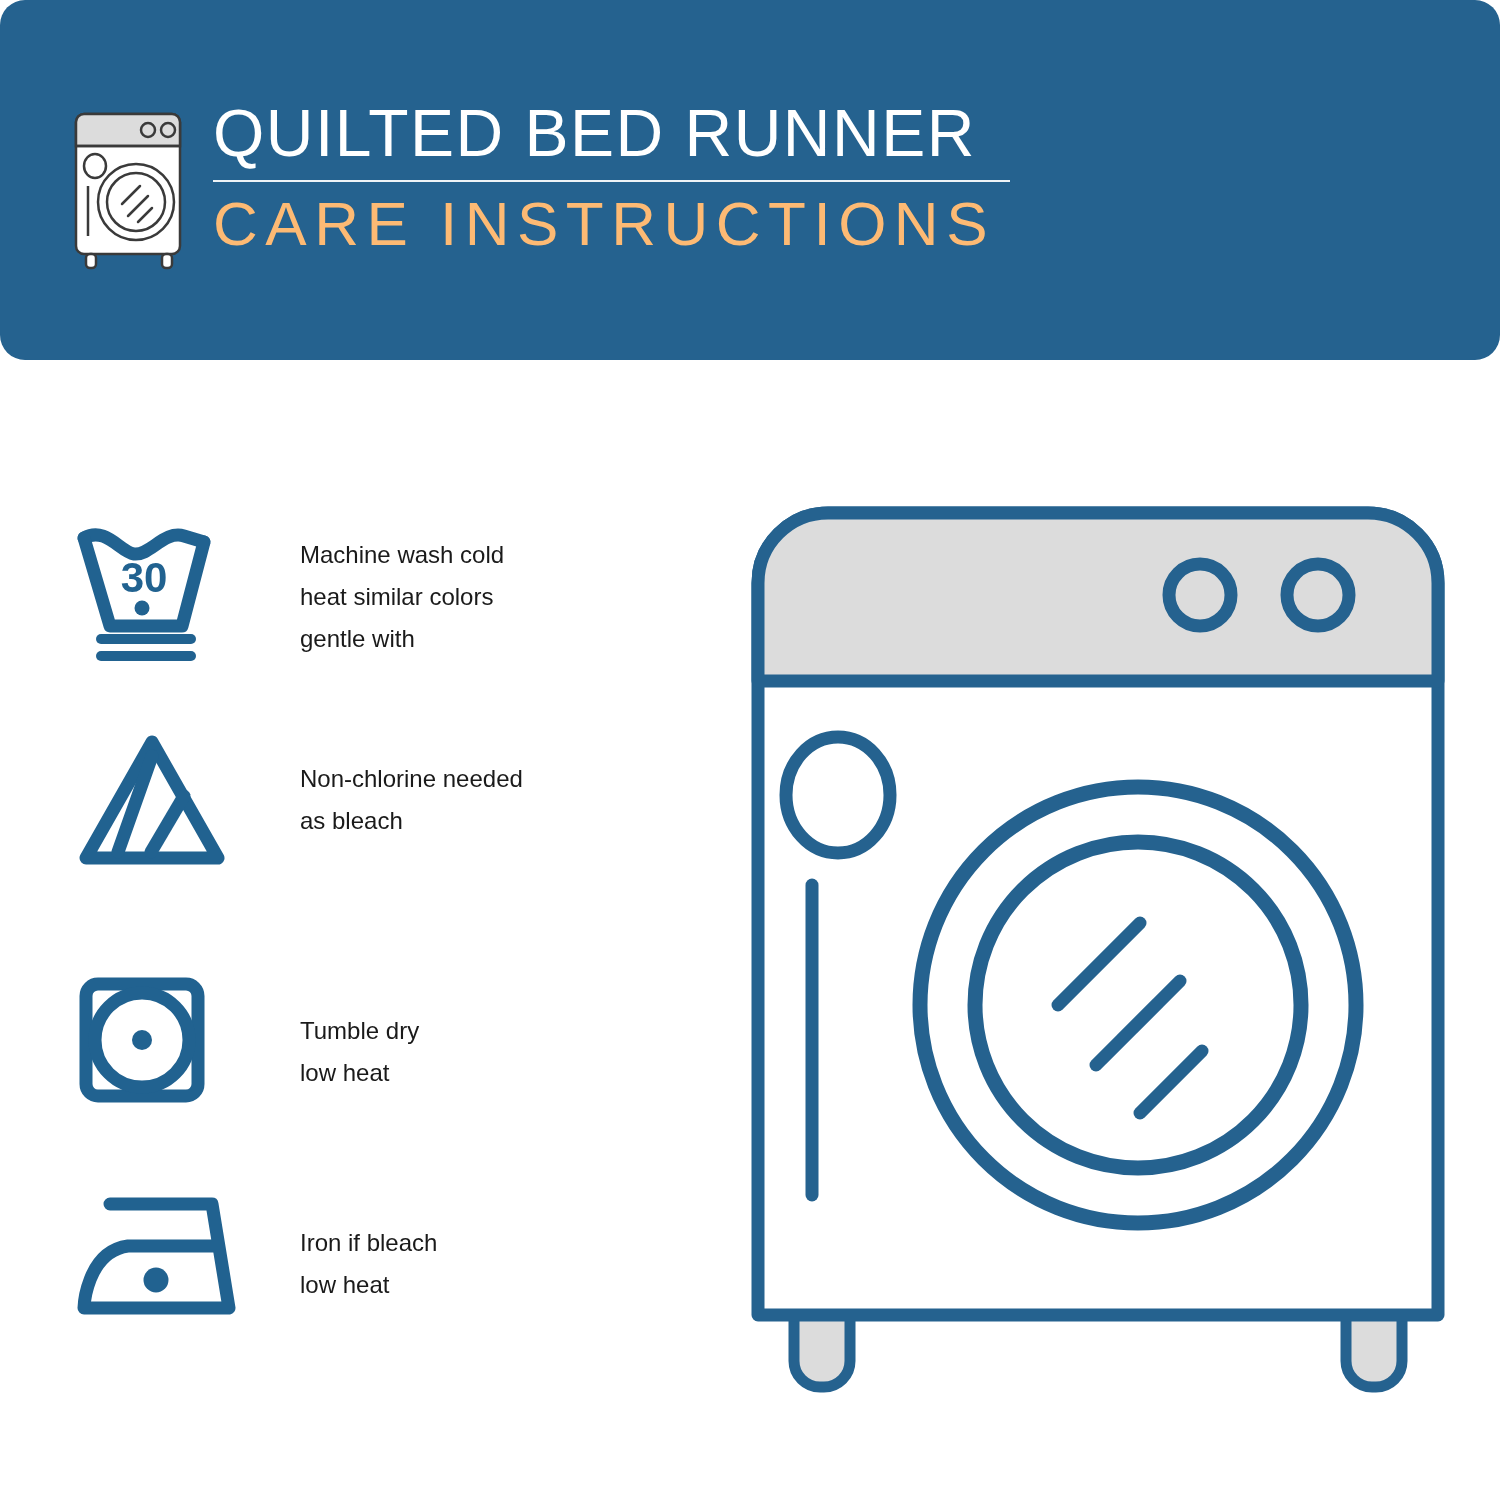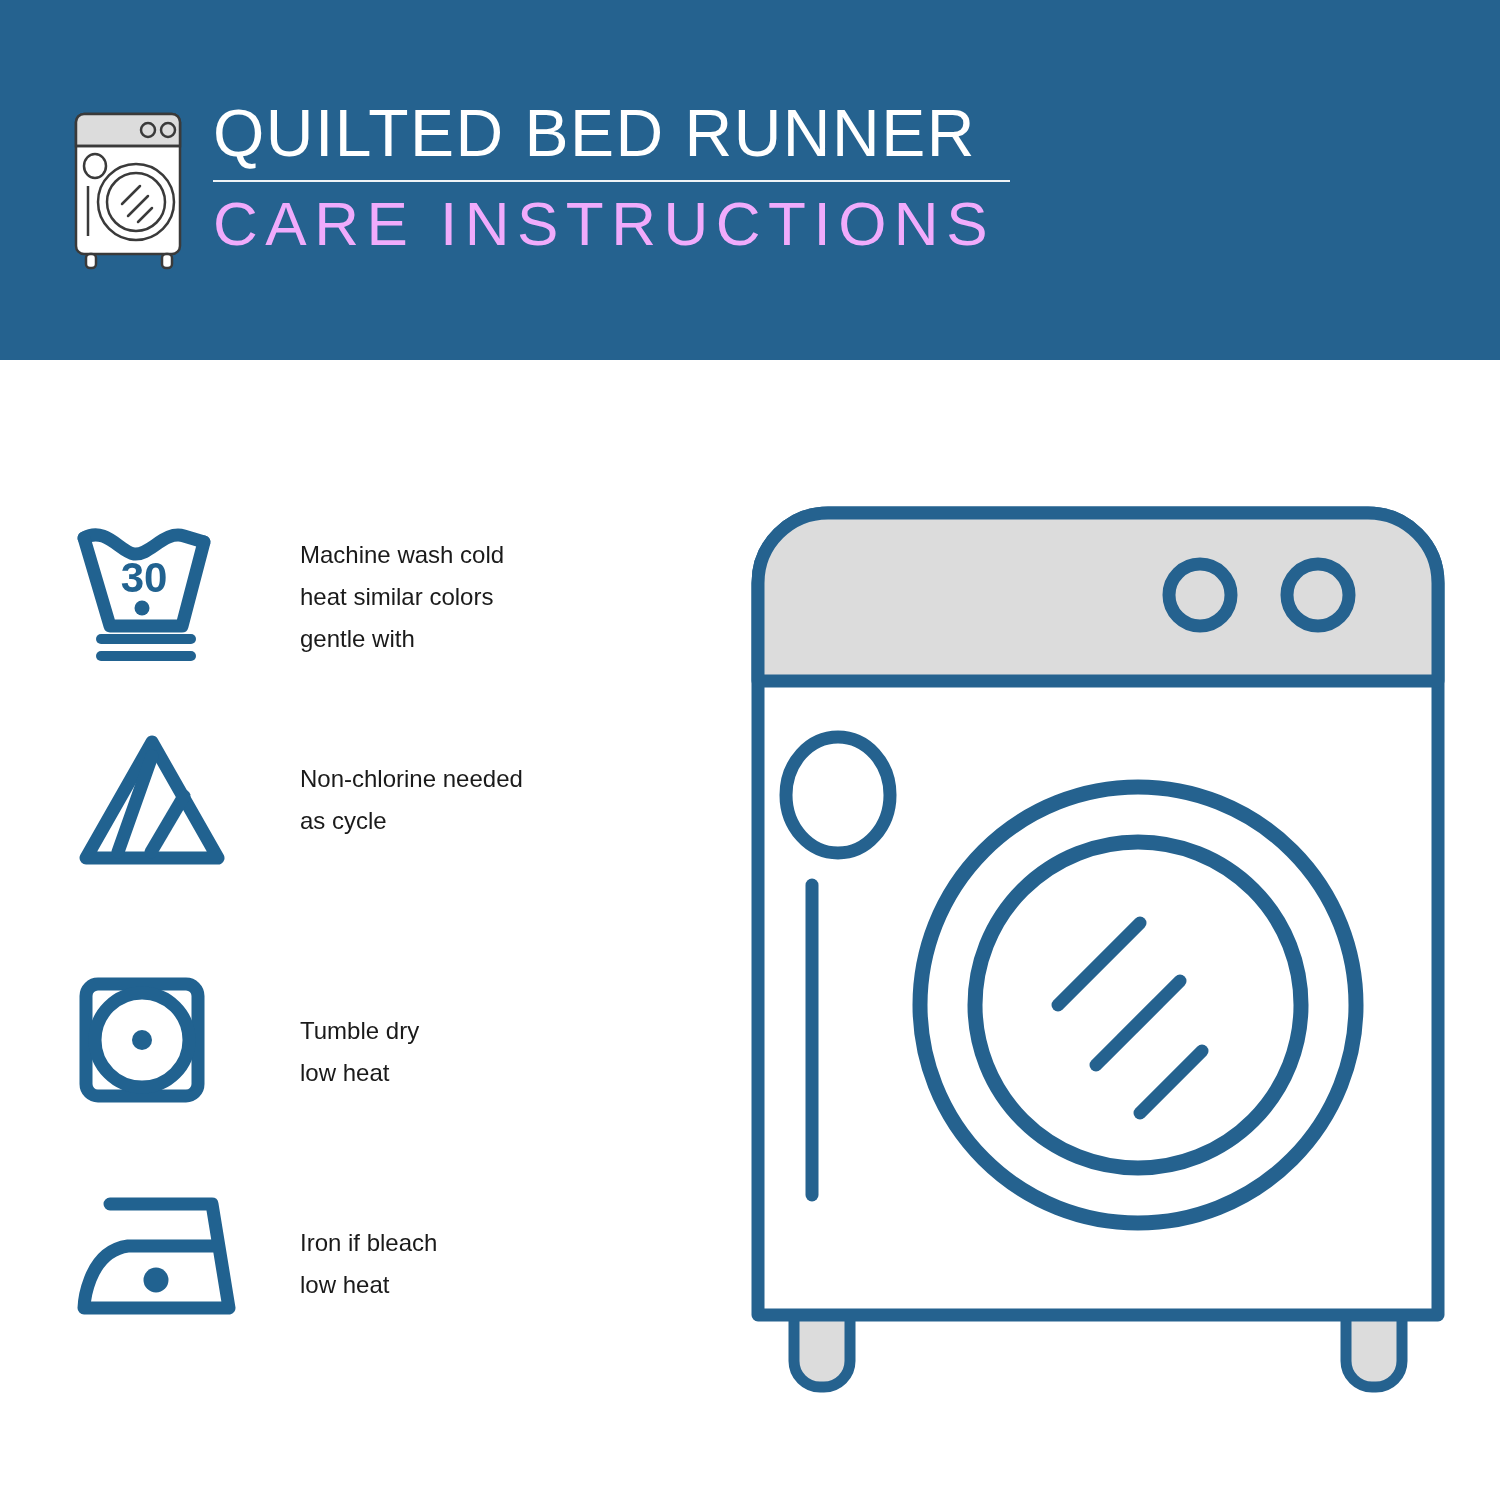--- a/index.html
+++ b/index.html
@@ -10,20 +10,21 @@
     overflow:hidden;
     position:relative;
   }
 
   
   #header {
     position:absolute;
     left:0; top:0;
     width:1500px; height:360px;
     background:#25628f;
+    border-radius:25px;
   }
   #header-logo {
     position:absolute;
     left:62px; top:104px;
     width:136px; height:168px;
   }
   #header-text {
     position:absolute;
     left:213px; top:96px;
     width:1000px;
@@ -41,21 +42,21 @@
     height:2px;
     background:#ffffff;
     margin-top:10px;
     margin-bottom:6px;
     opacity:.92;
   }
   #title-sub {
     font-size:62px;
     line-height:72px;
     letter-spacing:7.5px;
-    color:#f0abfc;
+    color:#fdba74;
     font-weight:300;
     white-space:nowrap;
   }
 
   
   #care-list {
     position:absolute;
     left:0; top:360px;
     width:700px; height:1284px;
   }
@@ -162,21 +163,21 @@
       <svg viewBox="0 0 160 140" width="160" height="140">
         <g fill="none" stroke="#216290" stroke-width="13" stroke-linecap="round" stroke-linejoin="round">
           <path d="M80 12 L146 128 L14 128 Z"></path>
           <line x1="80" y1="26" x2="46" y2="122"></line>
           <line x1="112" y1="66" x2="79" y2="122"></line>
         </g>
       </svg>
     </div>
     <div class="care-text">
       <span class="line">Non-chlorine needed</span>
-      <span class="line">as cycle</span>
+      <span class="line">as bleach</span>
     </div>
   </div>
 
   <div class="care-row" id="row-2">
     <div class="care-icon">
       <svg viewBox="0 0 140 140" width="140" height="140">
         <rect x="14" y="14" width="112" height="112" rx="12" ry="12" fill="none" stroke="#216290" stroke-width="13"></rect>
         <circle cx="70" cy="70" r="47" fill="none" stroke="#216290" stroke-width="13"></circle>
         <circle cx="70" cy="70" r="10" fill="#216290"></circle>
       </svg>

